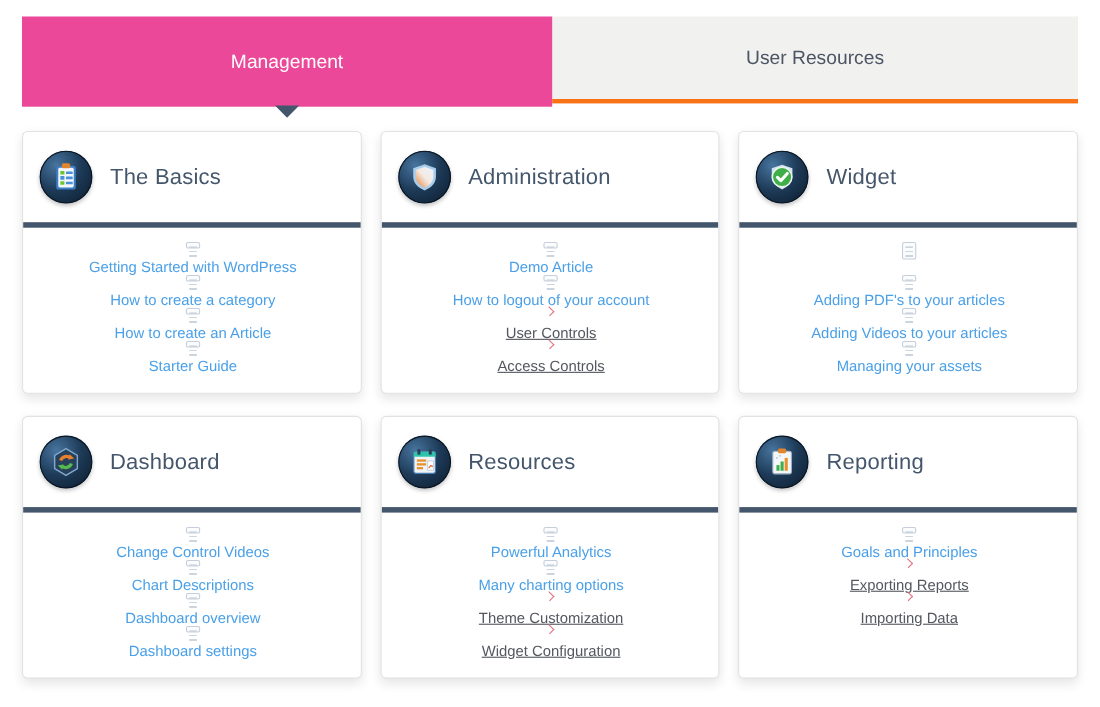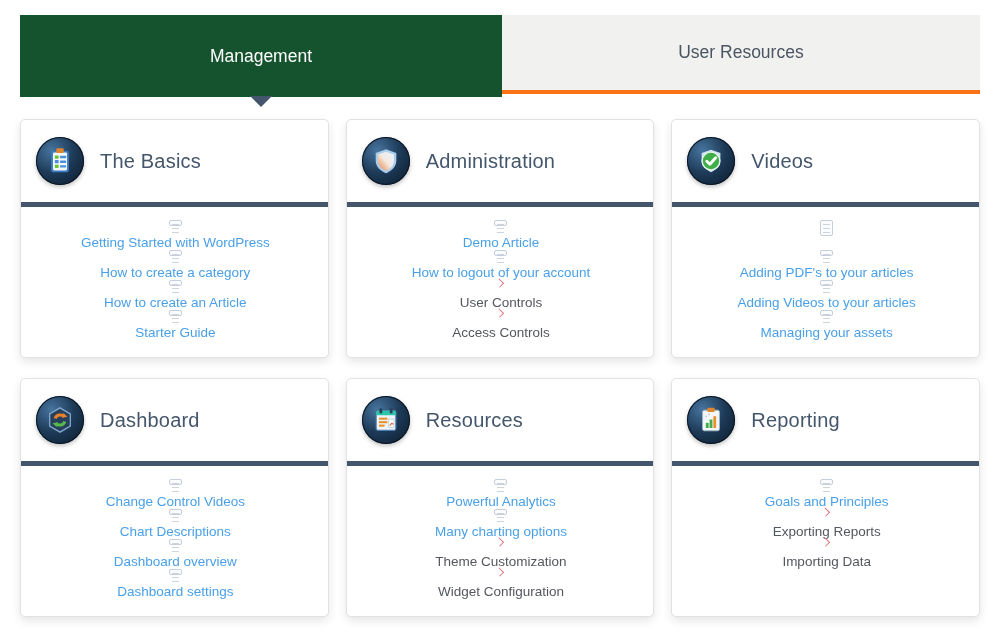--- a/index.html
+++ b/index.html
@@ -16,21 +16,21 @@
   .tab {
     display: flex;
     align-items: center;
     justify-content: center;
     cursor: pointer;
     font-size: 17.5px;
   }
   .tab-active {
     width: 50.2%;
     height: 82px;
-    background: #14532d;
+    background: #ec4899;
     color: #ffffff;
     position: relative;
   }
   .tab-caret {
     position: absolute;
     bottom: -10px;
     left: 50%;
     transform: translateX(-50%);
     width: 0; height: 0;
     border-left: 11px solid transparent;
@@ -95,21 +95,21 @@
     display: flex;
     align-items: center;
     height: 30px;
     gap: 9px;
     cursor: pointer;
     text-decoration: none;
     flex-direction: column;
   }
   .item-label { font-size: 13.5px; }
   .item-article .item-label { color: #4aa0e8; }
-  .item-subcat  .item-label { color: #54575e; }
+  .item-subcat  .item-label { color: #54575e; text-decoration: underline; }
 
   
   .doc-icon {
     width: 13px; height: 16px; min-width: 13px;
     background: #fbfcfd;
     border: 1px solid #c6cedb;
     border-radius: 2px;
     position: relative;
   }
   .doc-icon::before {
@@ -221,21 +221,21 @@
 
   <div class="card">
     <div class="card-header">
       <span class="badge">
         <svg viewBox="0 0 32 32" width="30" height="30">
           <path d="M16 4 L26 7.5 V15 C26 21 21.5 25.5 16 28 C10.5 25.5 6 21 6 15 V7.5 Z" fill="#cfe2f2"></path>
           <circle cx="16" cy="16" r="9.5" fill="#3fae49" stroke="#e8f5ea" stroke-width="1.5"></circle>
           <path d="M11.5 16.2 L14.8 19.5 L21 12.5" stroke="#ffffff" stroke-width="3" fill="none" stroke-linecap="round" stroke-linejoin="round"></path>
         </svg>
       </span>
-      <span class="card-title">Videos</span>
+      <span class="card-title">Widget</span>
     </div>
     <div class="card-divider"></div>
     <div class="card-list">
       <a class="item item-article">
         <span class="doc-icon"></span>
       </a>
       <a class="item item-article">
         <span class="doc-icon"></span>
         <span class="item-label">Adding PDF's to your articles</span>
       </a>

